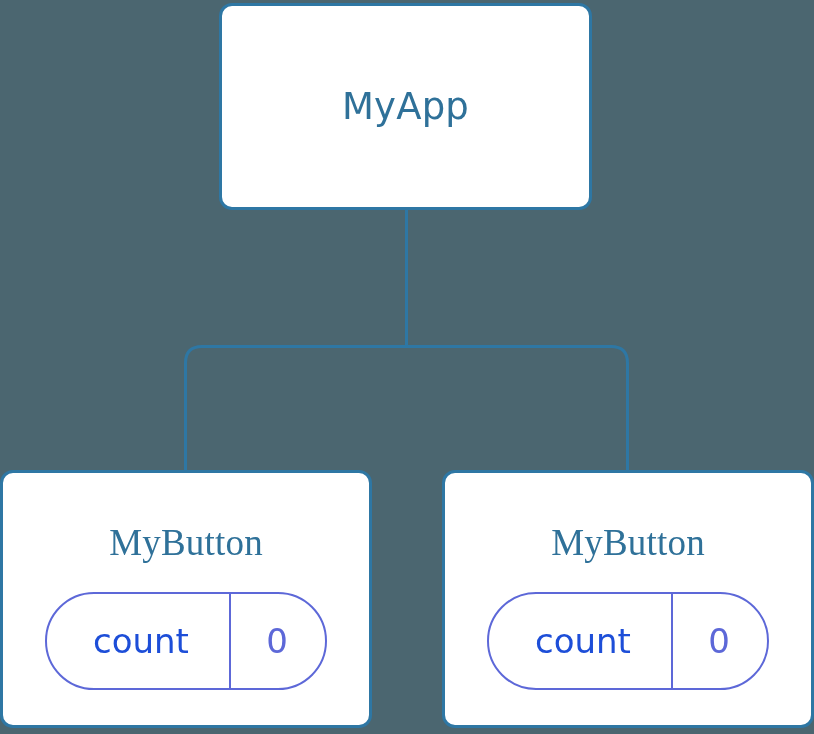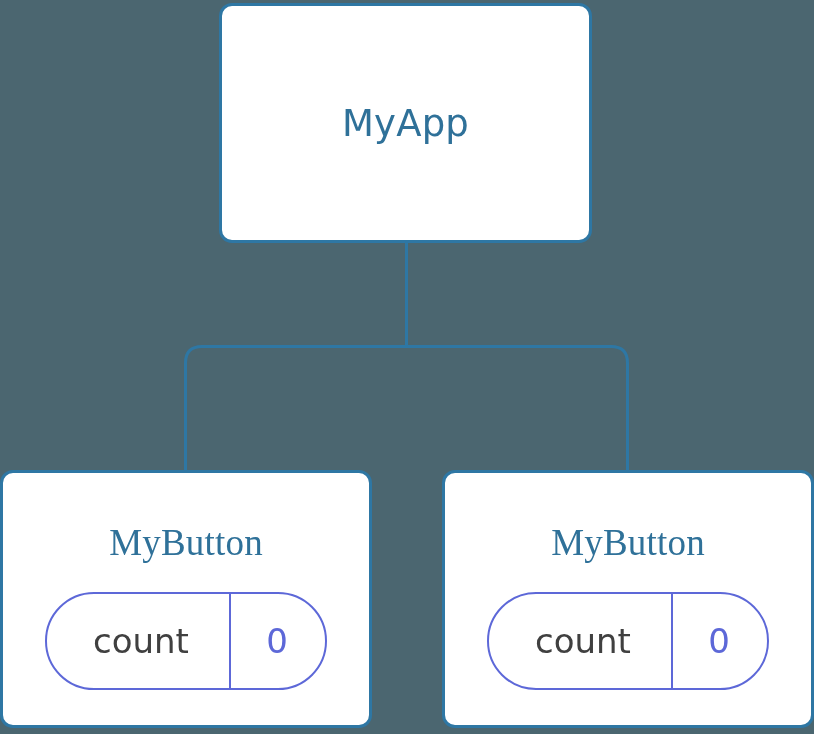--- a/index.html
+++ b/index.html
@@ -39,21 +39,21 @@
     border-radius: 13px;
     display: flex;
     flex-direction: column;
     align-items: center;
   }
 
   .node-root {
     left: 219px;
     top: 3px;
     width: 373px;
-    height: 240px;
+    height: 207px;
     justify-content: center;
   }
 
   .node-child-left {
     left: 0px;
     top: 470px;
     width: 372px;
     height: 258px;
   }
 
@@ -89,21 +89,21 @@
     display: flex;
     align-items: stretch;
     background: transparent;
   }
 
   .pill-key {
     display: flex;
     align-items: center;
     justify-content: center;
     padding: 0 40px 0 46px;
-    color: #404040;
+    color: #1d4ed8;
     font-size: 34px;
     line-height: 1;
     white-space: nowrap;
   }
 
   .pill-divider {
     width: 2px;
     background: #5d68d8;
     flex: none;
   }

